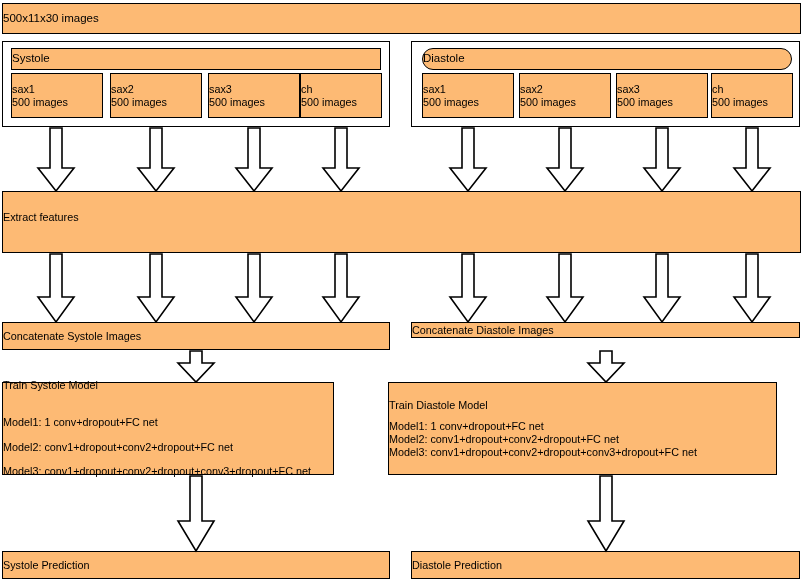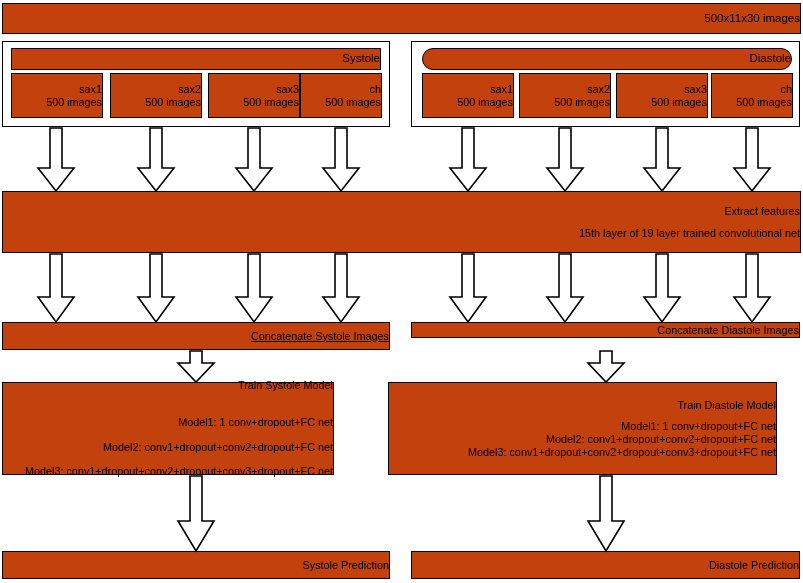--- a/index.html
+++ b/index.html
@@ -19,24 +19,24 @@
     position: absolute;
     left: 0;
     top: 0;
     width: 803px;
     height: 583px;
   }
   .box {
     position: absolute;
     box-sizing: border-box;
     border: 1.6px solid #000000;
-    background: #c2410c;
+    background: #fdba74;
     display: flex;
     flex-direction: column;
-    align-items: flex-end;
+    align-items: flex-start;
     justify-content: center;
     text-align: center;
     line-height: 1.18;
   }
   .group-box {
     position: absolute;
     box-sizing: border-box;
     border: 1.6px solid #000000;
     background: #ffffff;
   }
@@ -102,24 +102,23 @@
     <span class="lbl-line">500 images</span>
   </div>
   <div class="box t11" style="left:711px; top:73px; width:82px; height:45px;">
     <span class="lbl-line">ch</span>
     <span class="lbl-line">500 images</span>
   </div>
 
   <div class="box t11" style="left:2px; top:191px; width:799px; height:62px;">
     <span class="lbl-line">Extract features</span>
     <span class="spacer"></span>
-    <span class="lbl-line">15th layer of 19 layer trained convolutional net</span>
   </div>
 
-  <div class="box t11" style="left:2px; top:322px; width:388px; height:28px;text-decoration:underline;">
+  <div class="box t11" style="left:2px; top:322px; width:388px; height:28px;">
     <span class="lbl-line">Concatenate Systole Images</span>
   </div>
   <div class="box t11" style="left:411px; top:322px; width:389px; height:16px;">
     <span class="lbl-line">Concatenate Diastole Images</span>
   </div>
 
   <div class="box t11" style="left:2px; top:382px; width:332px; height:93px;gap:12px;">
     <span class="lbl-line">Train Systole Model</span>
     <span class="spacer"></span>
     <span class="lbl-line">Model1: 1 conv+dropout+FC net</span>

